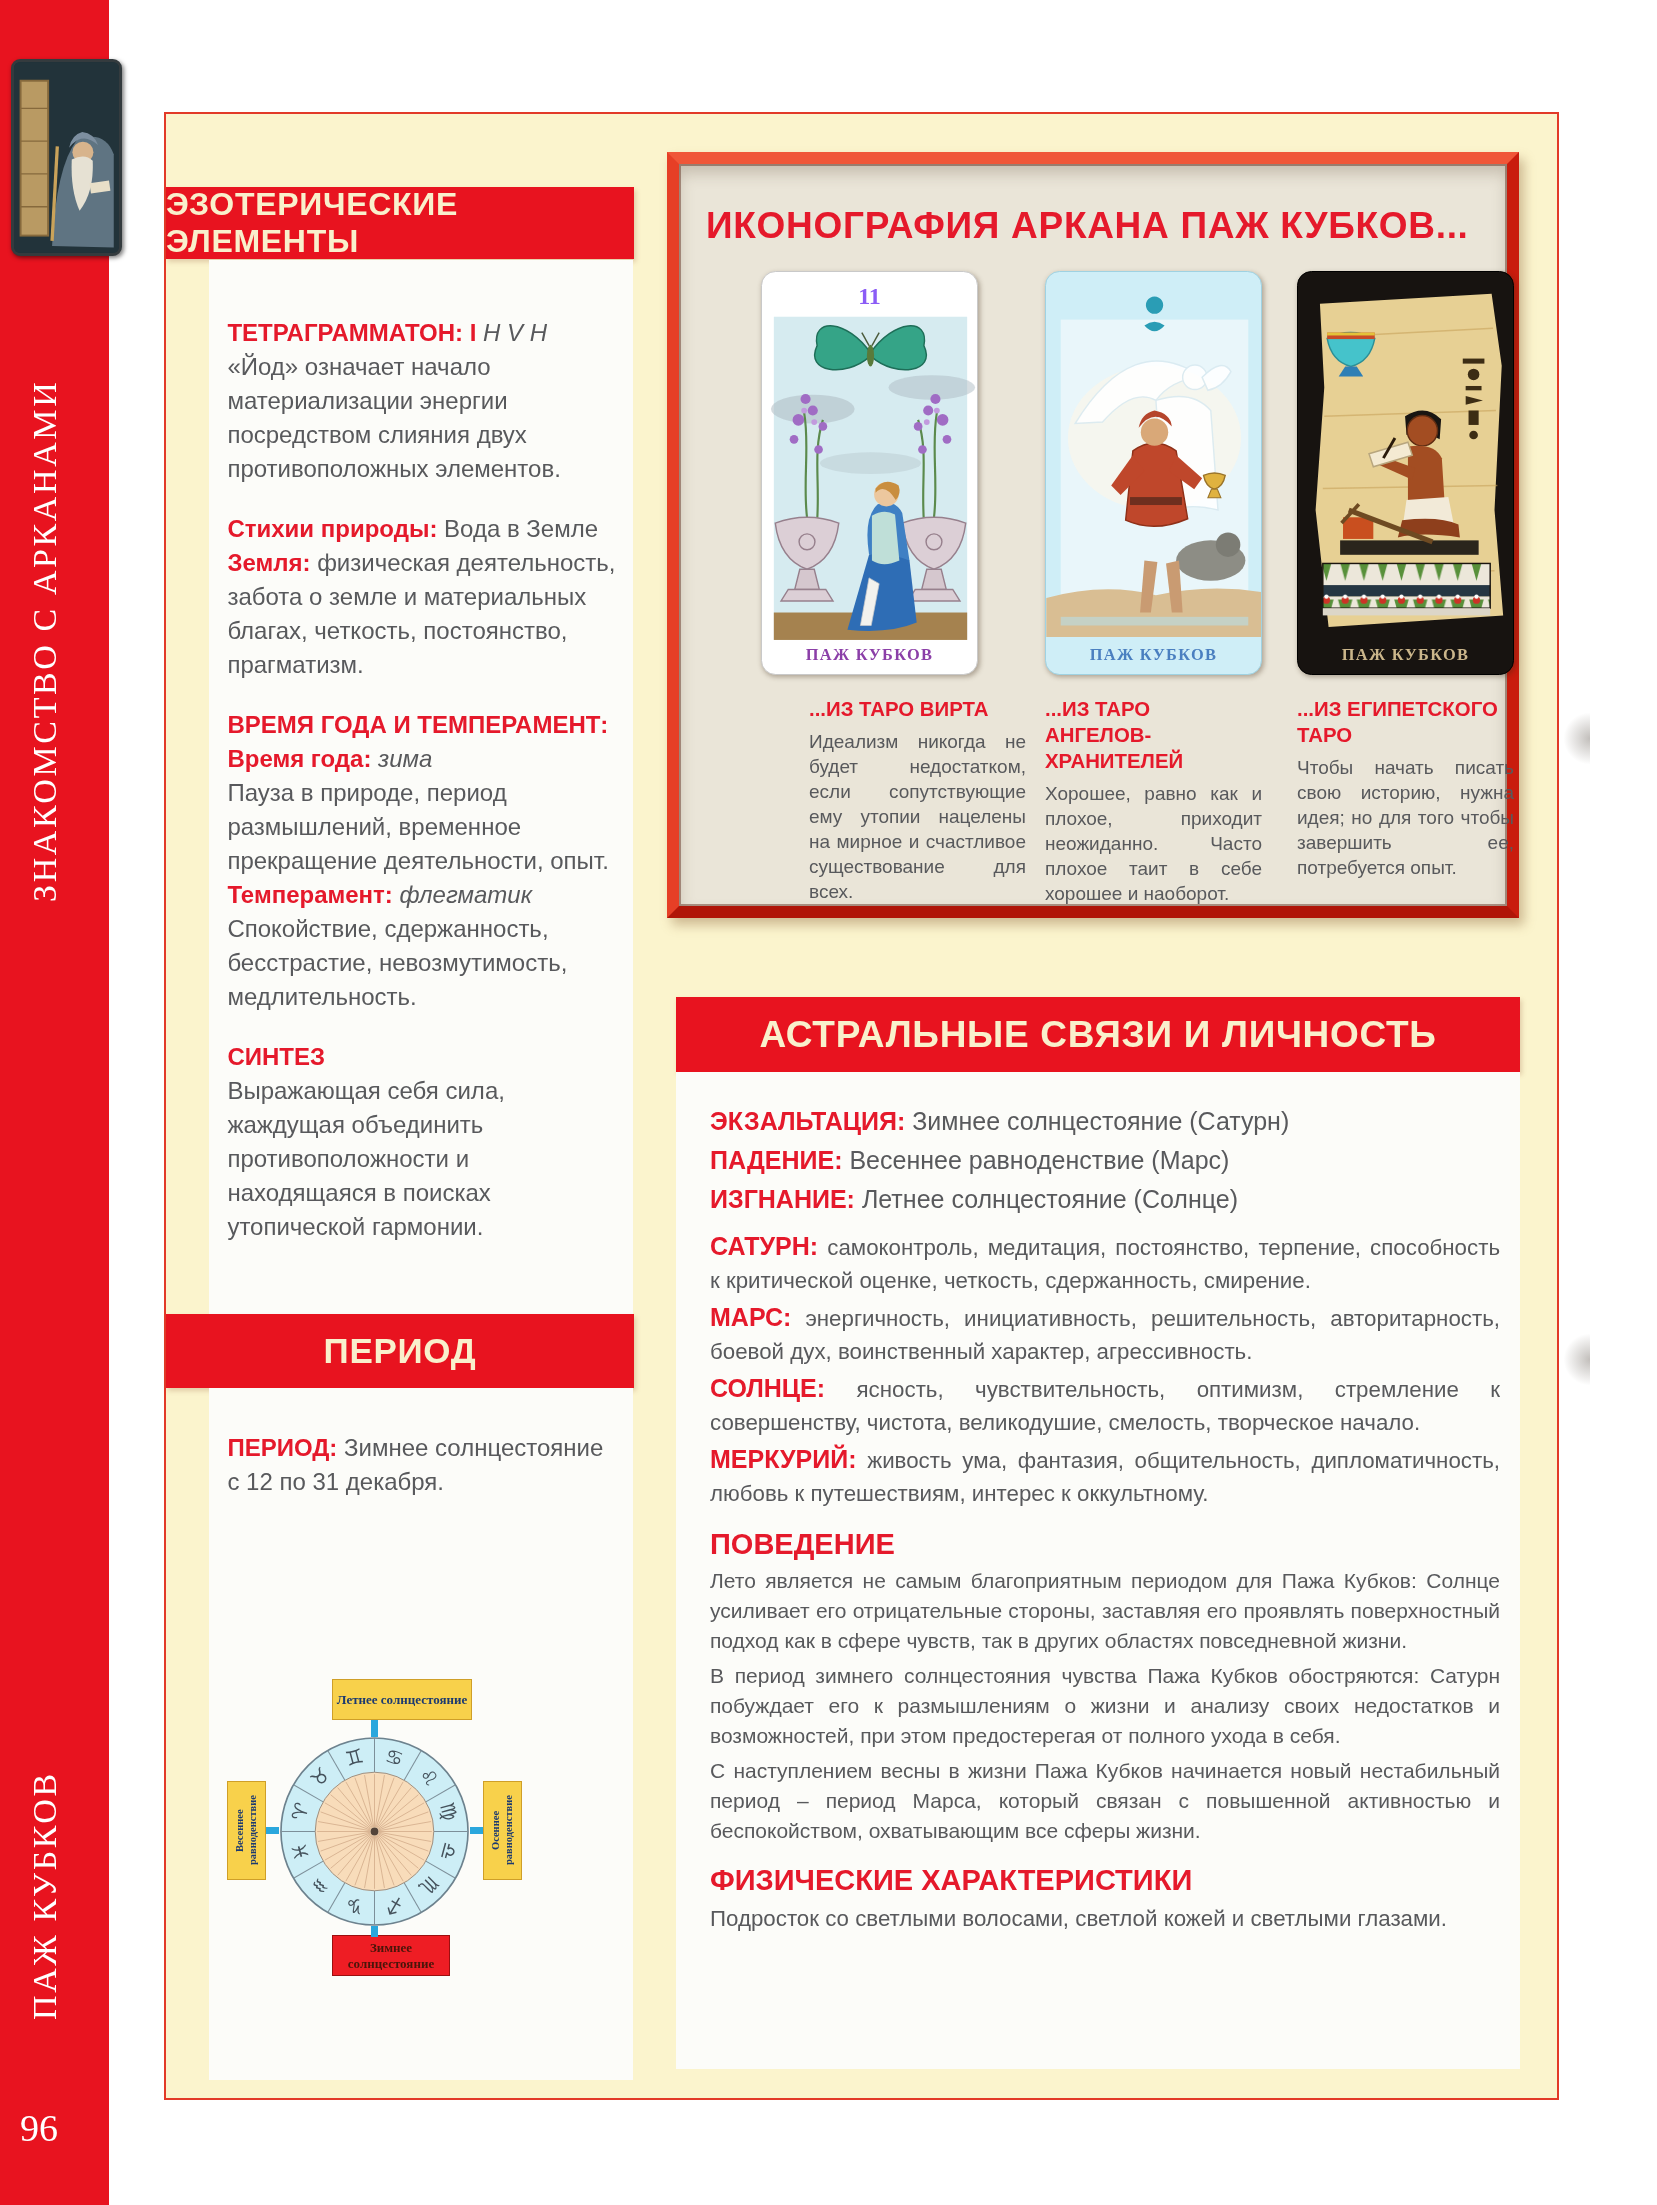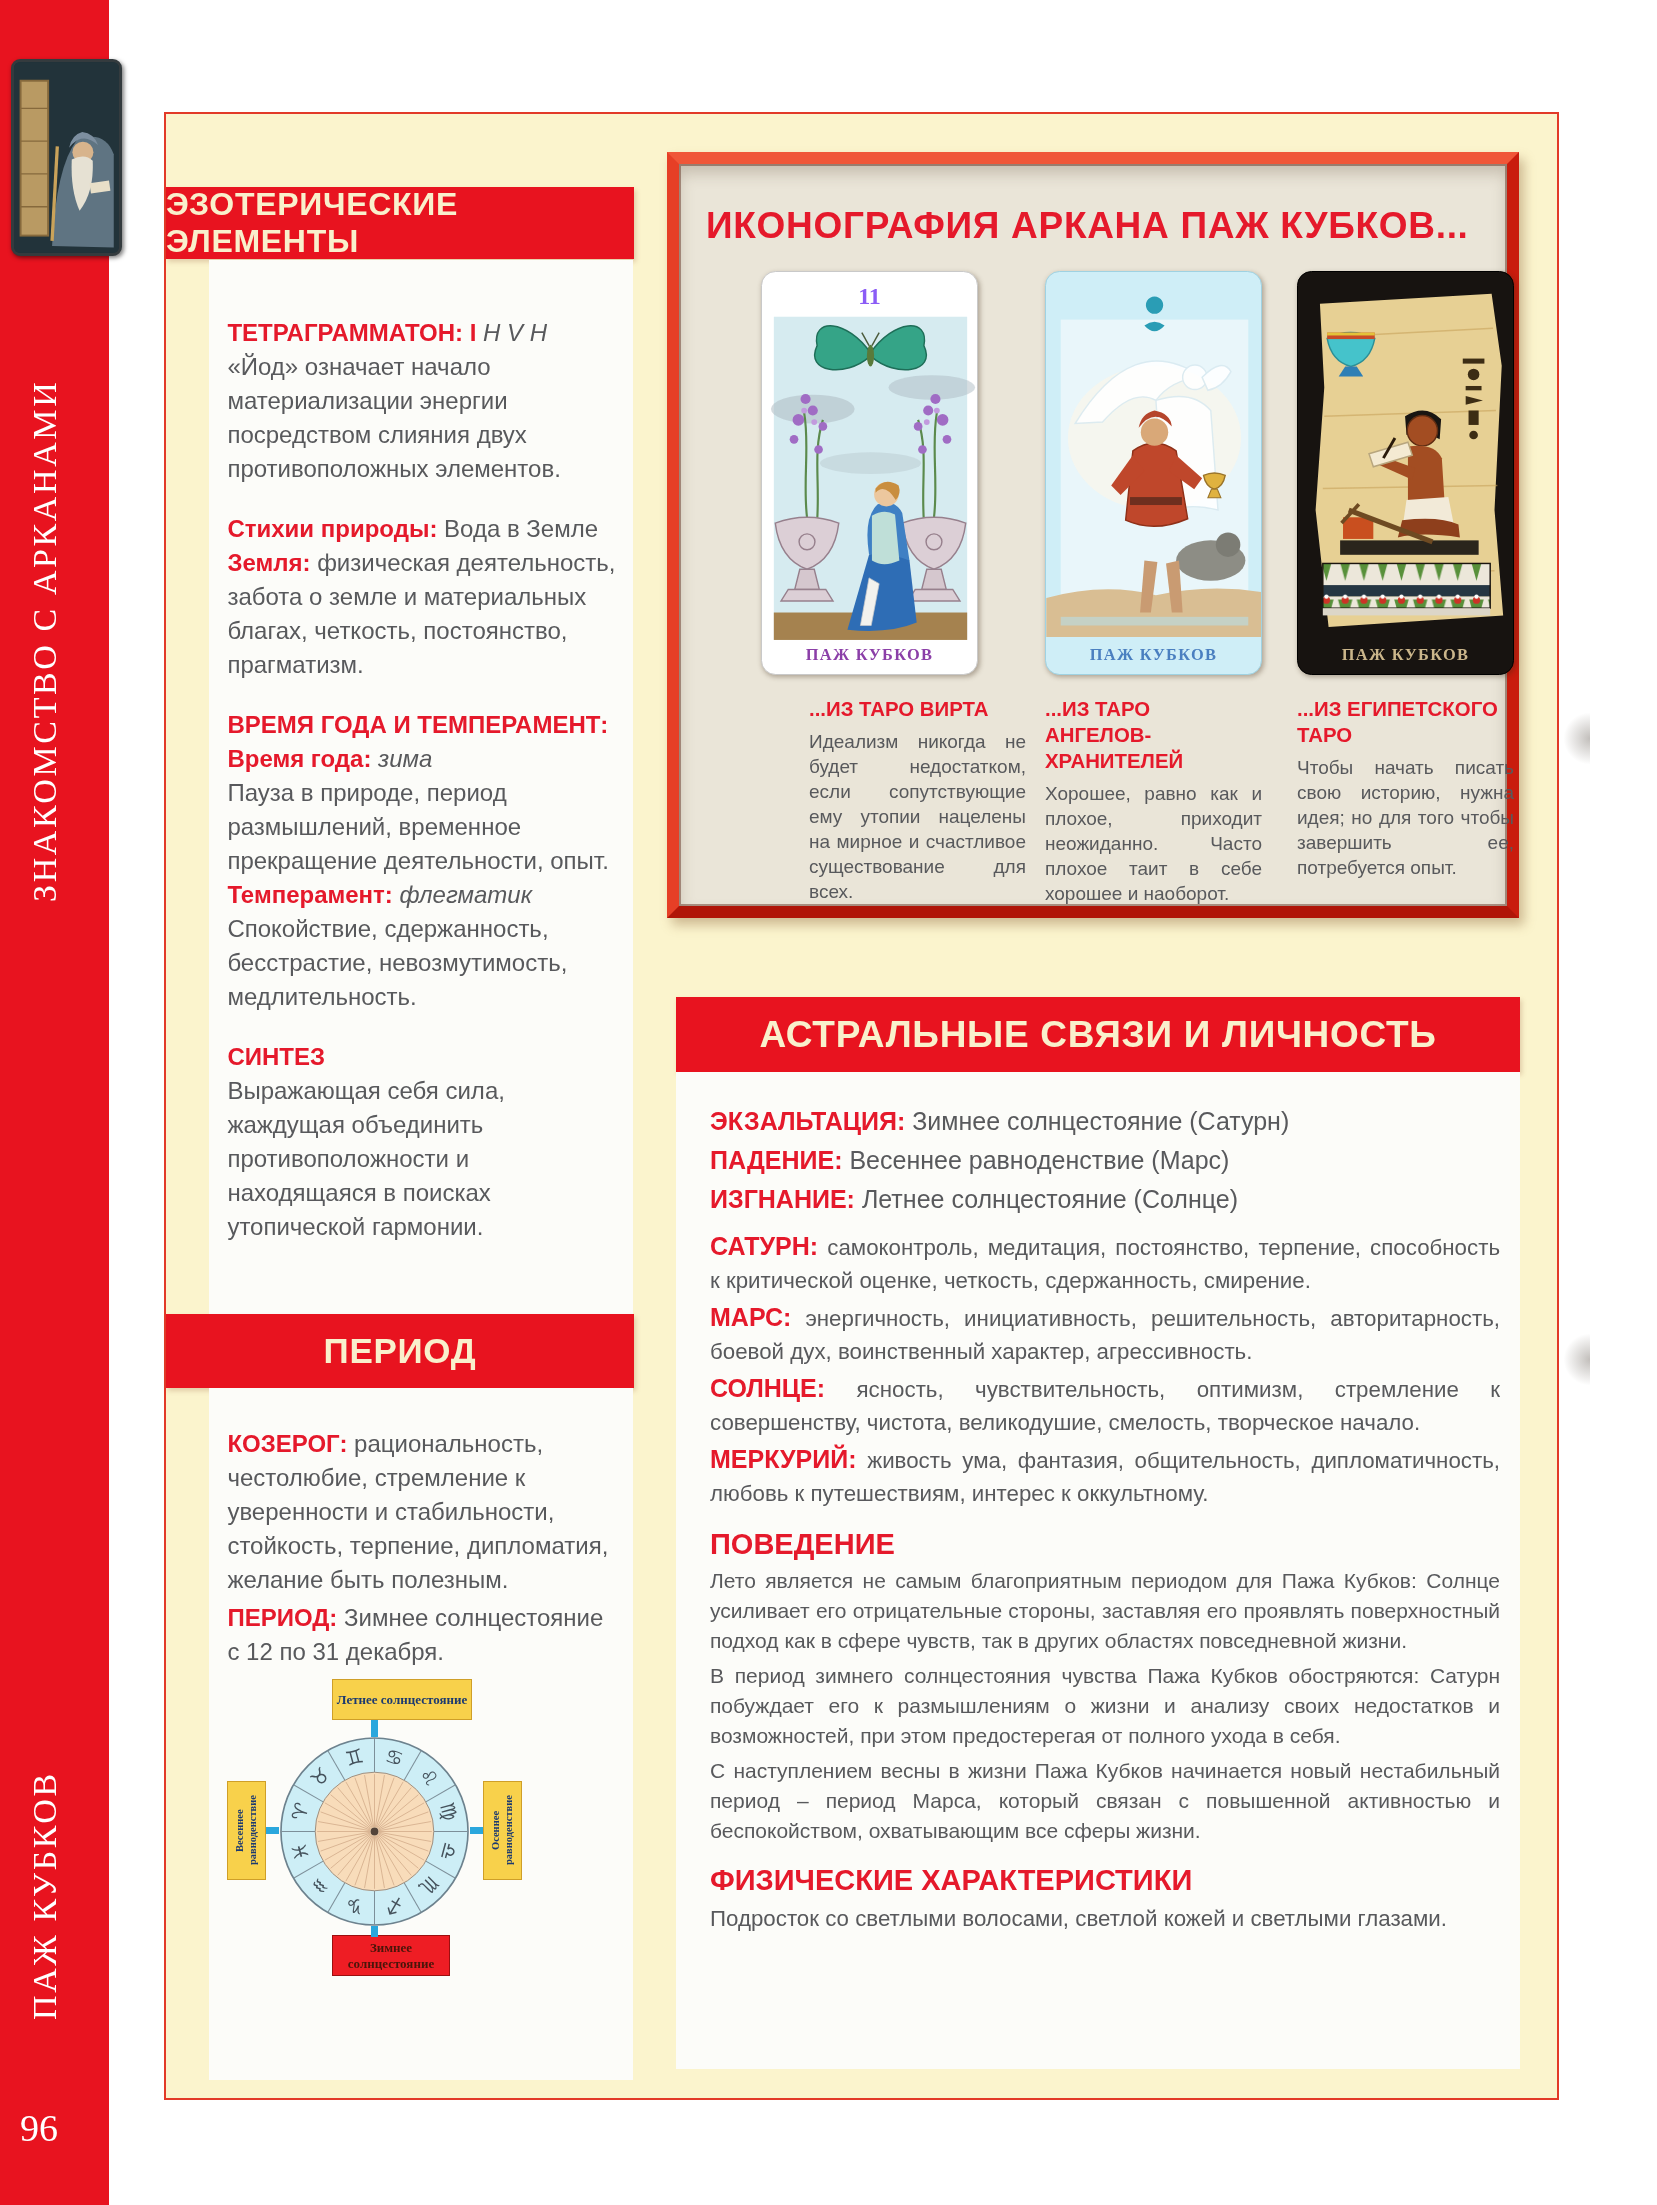--- a/index.html
+++ b/index.html
@@ -140,22 +140,20 @@
       <p class="hdr-red">СИНТЕЗ</p>
       <p>Выражающая себя сила, жаждущая объединить противоположности и находящаяся в поисках утопической гармонии.</p>
     </div>
   </div>
 
   <div id="bar-period" class="abs bar">
     <span>ПЕРИОД</span>
   </div>
 
   <div id="box-period" class="abs whitebox">
-    <p><span class="lbl">КОЗЕРОГ:</span>
-       <span>рациональность, честолюбие, стремление к уверенности и стабильности, стойкость, терпение, дипломатия, желание быть полезным.</span></p>
     <p style="margin-top:4px;"><span class="lbl">ПЕРИОД:</span>
        <span>Зимнее солнцестояние с 12 по 31 декабря.</span></p>
 
     <div class="abs zlabel ylab" id="z-top">
       <span>Летнее солнцестояние</span>
     </div>
     <div class="abs zlabel ylab" id="z-left">
       <span class="zvert">Весеннее равноденствие</span>
     </div>
     <div class="abs zlabel ylab" id="z-right">

